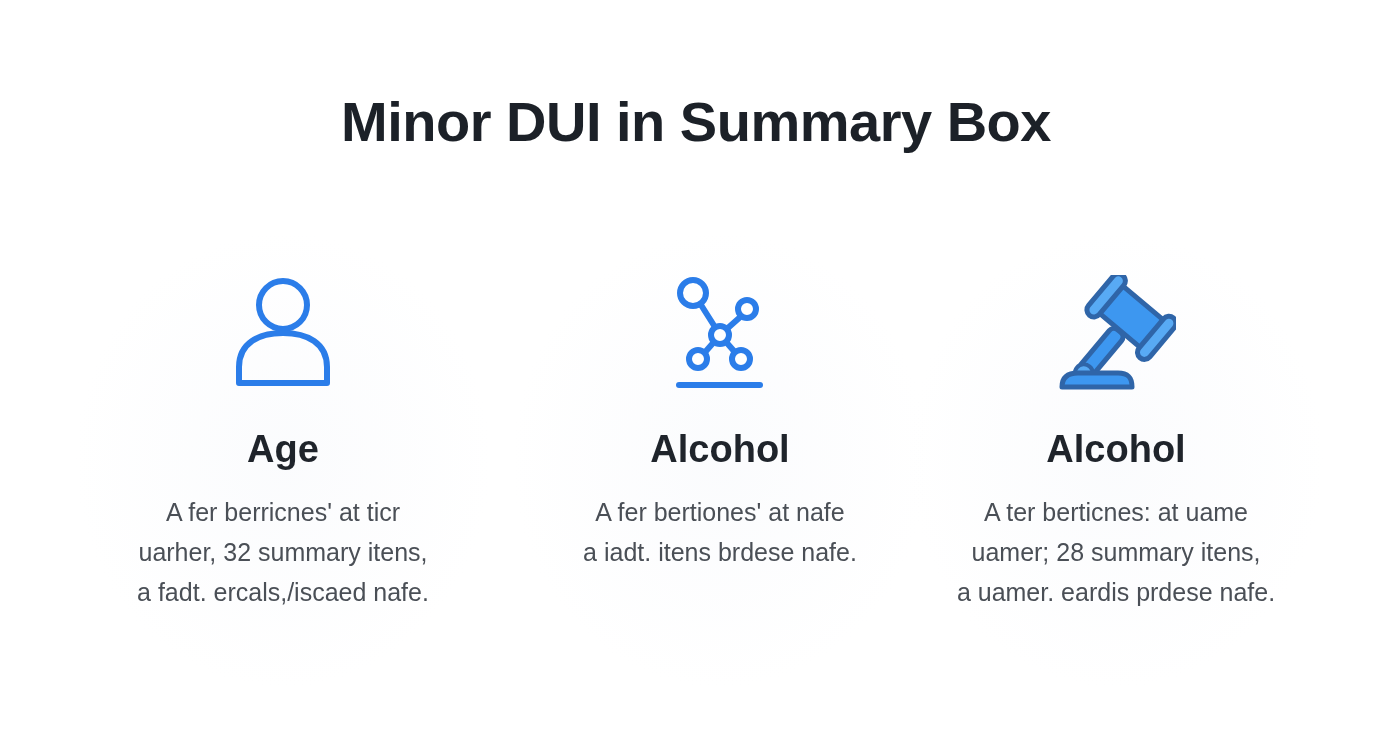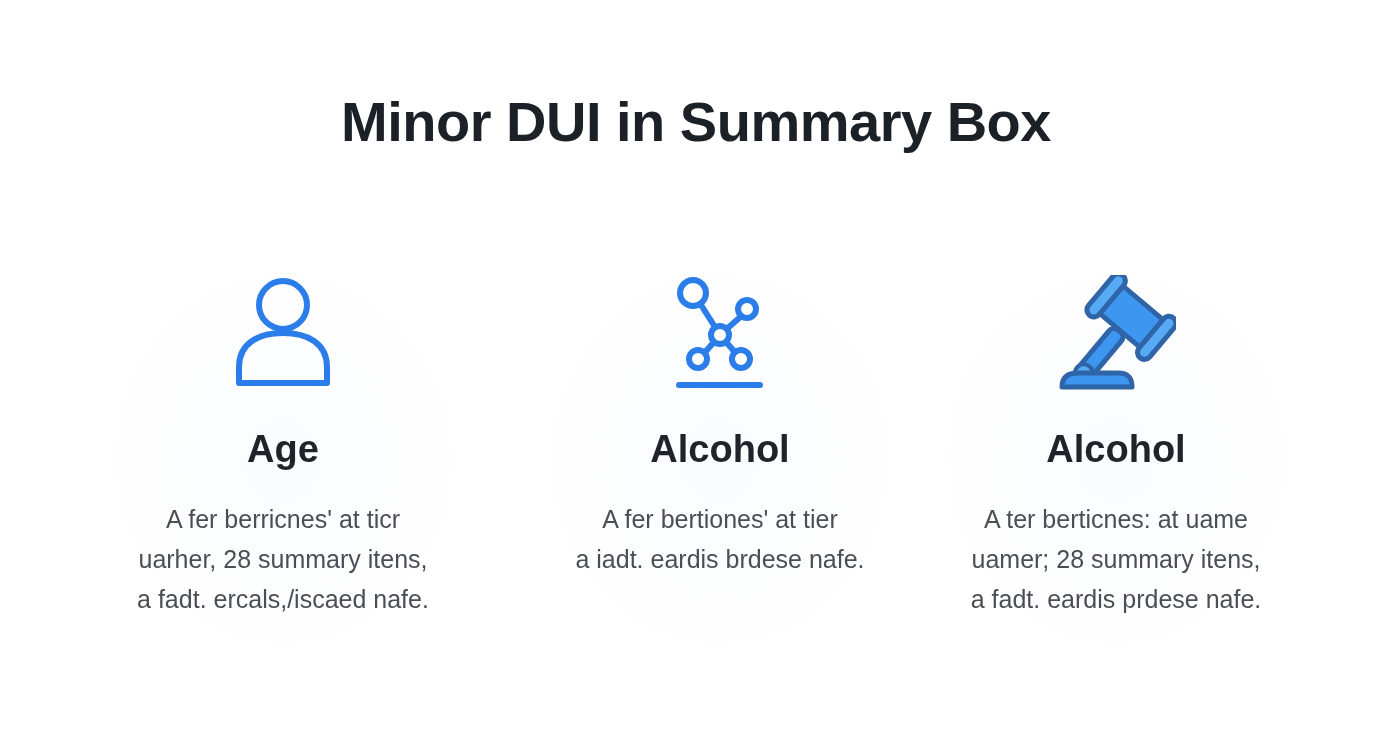--- a/index.html
+++ b/index.html
@@ -72,42 +72,41 @@
     }
     .card-desc {
       position: absolute;
       left: 0;
       right: 0;
       top: 262px;
       font-family: "Liberation Sans", sans-serif;
       font-size: 25px;
       line-height: 40px;
       color: #4a4f56;
-      margin-top: 7px;
     }
     .card-desc div { white-space: nowrap; }
   </style>
 </head>
 <body>
 
 <h1 class="page-title">Minor DUI in Summary Box</h1>
 
 <div class="cards">
 
   <div class="card c0">
     <div class="icon-wrap">
       <svg width="100" height="120" viewBox="0 0 100 120">
         <circle cx="50" cy="30" r="24" fill="none" stroke="#2b7de9" stroke-width="6"></circle>
         <path d="M6 108 L6 92 C6 68 26 58 50 58 C74 58 94 68 94 92 L94 108 Z" fill="none" stroke="#2b7de9" stroke-width="6" stroke-linejoin="round"></path>
       </svg>
     </div>
     <div class="card-title">Age</div>
     <div class="card-desc">
       <div>A fer berricnes' at ticr</div>
-      <div>uarher, 28 summary itens,</div>
+      <div>uarher, 32 summary itens,</div>
       <div>a fadt. ercals,/iscaed nafe.</div>
     </div>
   </div>
 
   <div class="card c1">
     <div class="icon-wrap">
       <svg width="100" height="120" viewBox="0 0 100 120">
         <g stroke="#2b7de9" stroke-width="6" fill="none" stroke-linecap="round">
           <line x1="26" y1="22" x2="50" y2="60"></line>
           <line x1="50" y1="60" x2="77" y2="36"></line>
@@ -117,22 +116,22 @@
         <circle cx="23" cy="18" r="13" fill="#ffffff" stroke="#2b7de9" stroke-width="6"></circle>
         <circle cx="77" cy="34" r="9" fill="#ffffff" stroke="#2b7de9" stroke-width="6"></circle>
         <circle cx="50" cy="60" r="9" fill="#ffffff" stroke="#2b7de9" stroke-width="6"></circle>
         <circle cx="28" cy="84" r="9" fill="#ffffff" stroke="#2b7de9" stroke-width="6"></circle>
         <circle cx="71" cy="84" r="9" fill="#ffffff" stroke="#2b7de9" stroke-width="6"></circle>
         <line x1="9" y1="110" x2="90" y2="110" stroke="#2b7de9" stroke-width="6" stroke-linecap="round"></line>
       </svg>
     </div>
     <div class="card-title">Alcohol</div>
     <div class="card-desc">
-      <div>A fer bertiones' at tier</div>
-      <div>a iadt. eardis brdese nafe.</div>
+      <div>A fer bertiones' at nafe</div>
+      <div>a iadt. itens brdese nafe.</div>
     </div>
   </div>
 
   <div class="card c2">
     <div class="icon-wrap">
       <svg width="120" height="120" viewBox="0 0 120 120">
 
         <g transform="rotate(40 60 60)">
           <rect x="52" y="55" width="16" height="56" rx="6" fill="#3d97f0" stroke="#2f65a8" stroke-width="5"></rect>
           <circle cx="60" cy="110" r="9" fill="#58aaf4" stroke="#2f65a8" stroke-width="4"></circle>
@@ -142,17 +141,17 @@
           <rect x="86" y="10" width="14" height="52" rx="7" fill="#58aaf4" stroke="#2f65a8" stroke-width="5"></rect>
         </g>
 
         <path d="M6 112 C6 102 12 98 22 98 L62 98 C72 98 76 102 76 112 Z" fill="#3d97f0" stroke="#2f65a8" stroke-width="5" stroke-linejoin="round"></path>
       </svg>
     </div>
     <div class="card-title">Alcohol</div>
     <div class="card-desc">
       <div>A ter berticnes: at uame</div>
       <div>uamer; 28 summary itens,</div>
-      <div>a fadt. eardis prdese nafe.</div>
+      <div>a uamer. eardis prdese nafe.</div>
     </div>
   </div>
 
 </div>
 
 </body></html>

